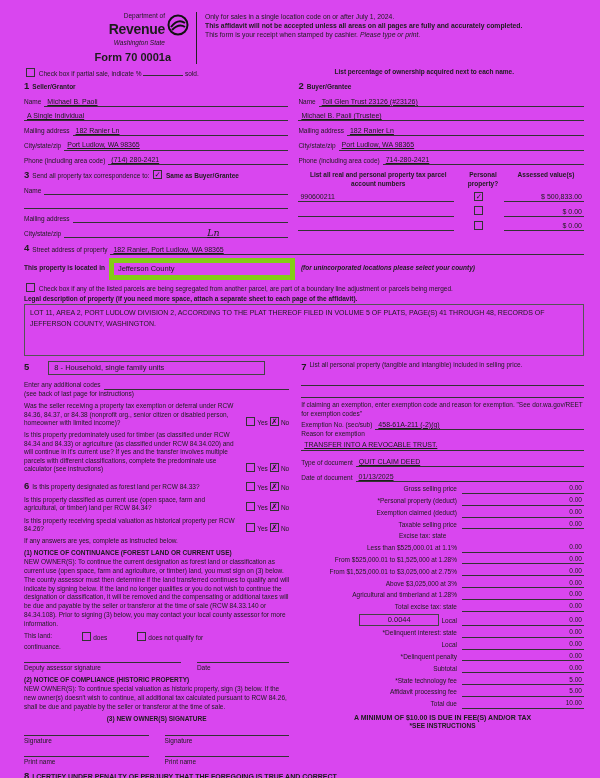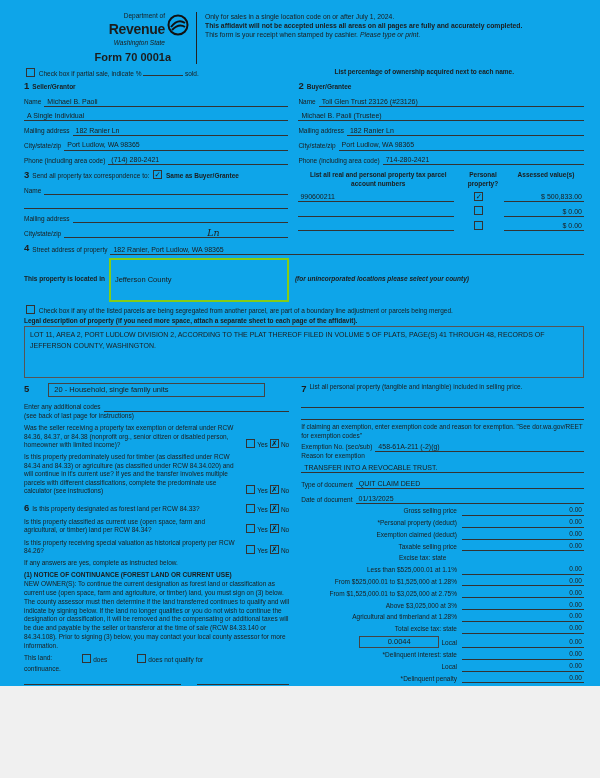--- a/index.html
+++ b/index.html
@@ -1,16 +1,16 @@
 <!DOCTYPE html>
 <html><head>
 <meta charset="utf-8">
 <style>
   html,body{margin:0;padding:0;background:#f0f0f0;}
-  .page{width:600px;height:686px;background:#0ea5e9;position:relative;box-sizing:border-box;
+  .page{width:600px;height:778px;background:#d946ef;position:relative;box-sizing:border-box;
         padding:12px 16px 0 24px;font-family:"Liberation Sans",sans-serif;font-size:6.5px;
         color:#1c1c1c;overflow:hidden;line-height:1.3;}
   
   .hdr{display:flex;align-items:stretch;}
   .hdr-left{width:165px;padding-right:7px;display:flex;flex-direction:column;align-items:flex-end;}
   .agency-row{display:flex;align-items:flex-start;}
   .agency-txt{text-align:right;}
   .dept{font-size:6.5px;}
   .agency{font-size:14px;font-weight:bold;letter-spacing:-0.3px;}
   .state{font-size:6.5px;font-style:italic;}
@@ -21,37 +21,37 @@
   .title-ref{font-size:7.5px;font-weight:bold;}
   .note{font-size:6.8px;margin-top:0.5px;}
   .it{font-style:italic;}
   
   .b{font-weight:bold;}
   .sec-n{font-weight:bold;font-size:9.5px;margin-right:3px;}
   .cb{display:inline-block;width:7px;height:7px;border:1px solid #333;text-align:center;
       line-height:7px;font-size:7.5px;overflow:hidden;vertical-align:-1px;margin:0 2px;}
   .fline{display:flex;align-items:flex-end;margin-top:4.5px;}
   .fl-label{white-space:nowrap;padding-right:3px;}
-  .fill{flex:1;border-bottom:0.8px solid #333;min-height:8.5px;display:flex;align-items:center;padding:0 3px;}
+  .fill{flex:1;border-bottom:0.8px solid #333;min-height:8.5px;display:flex;align-items:flex-start;padding:0 3px;text-decoration:underline;}
   .tv{font-size:7px;}
   .hw{font-family:"DejaVu Serif",serif;font-style:italic;font-size:9.5px;line-height:1;}
   .cols{display:flex;}
   .col-l{width:49%;padding-right:10px;box-sizing:border-box;}
   .col-r{width:51%;box-sizing:border-box;}
   
   .p-head{display:flex;text-align:center;font-weight:bold;margin-top:2px;}
   .p-h1{flex:1;}
   .p-h2{width:50px;}
   .p-h3{width:76px;}
   .p-row{display:flex;align-items:flex-end;margin-top:4px;}
   .p-num{flex:1;border-bottom:0.8px solid #333;min-height:8.5px;padding:0 2px;font-size:7px;}
   .p-cb{width:50px;text-align:center;}
   .p-val{width:76px;border-bottom:0.8px solid #333;text-align:right;min-height:8.5px;font-size:7px;padding:0 2px;}
   
-  .county-box{display:inline-block;border:2px solid #84cc16;width:168px;padding:15px 4px;font-size:7.5px;vertical-align:middle;}
+  .county-box{display:inline-block;border:5px solid #84cc16;width:168px;padding:1px 4px;font-size:7.5px;vertical-align:middle;}
   .legal-box{border:1px solid #555;min-height:44px;padding:3px 5px;font-size:7px;line-height:1.55;margin-top:1px;}
   
   .main{display:flex;margin-top:5px;}
   .m-l{width:49.5%;padding-right:12px;box-sizing:border-box;}
   .m-r{width:50.5%;box-sizing:border-box;}
   .code-box{border:1px solid #444;flex:1;max-width:205px;padding:1px 5px;font-size:7.5px;margin-left:16px;}
   .q{display:flex;align-items:flex-end;margin-top:4px;}
   .q-text{flex:1;padding-right:4px;}
   .yn{white-space:nowrap;}
   .np{margin-top:3.5px;line-height:1.35;}
@@ -247,21 +247,21 @@
     <div style="margin-top:2px;" class="b">Legal description of property (if you need more space, attach a separate sheet to each page of the affidavit).</div>
     <div class="legal-box">LOT 11, AREA 2, PORT LUDLOW DIVISION 2, ACCORDING TO THE PLAT THEREOF FILED IN VOLUME 5 OF PLATS, PAGE(S) 41 THROUGH 48, RECORDS OF JEFFERSON COUNTY, WASHINGTON.</div>
   </div>
 
   <div class="main">
 
     <div class="m-l">
       <div>
         <div style="display:flex;align-items:flex-start;">
           <span class="sec-n">5</span>
-          <span class="code-box">20 - Household, single family units</span>
+          <span class="code-box">8 - Household, single family units</span>
         </div>
         <div class="fline" style="margin-top:5px;">
             <span class="fl-label">Enter any additional codes</span>
             <span class="fill"></span>
           </div>
         <div>(see back of last page for instructions)</div>
         <div class="q">
           <span class="q-text">Was the seller receiving a property tax exemption or deferral under RCW 84.36, 84.37, or 84.38 (nonprofit org., senior citizen or disabled person, homeowner with limited income)?</span>
           <span class="yn"><span class="cb"><span></span></span><span>Yes</span><span class="cb"><span>✗</span></span><span>No</span></span>
         </div>

